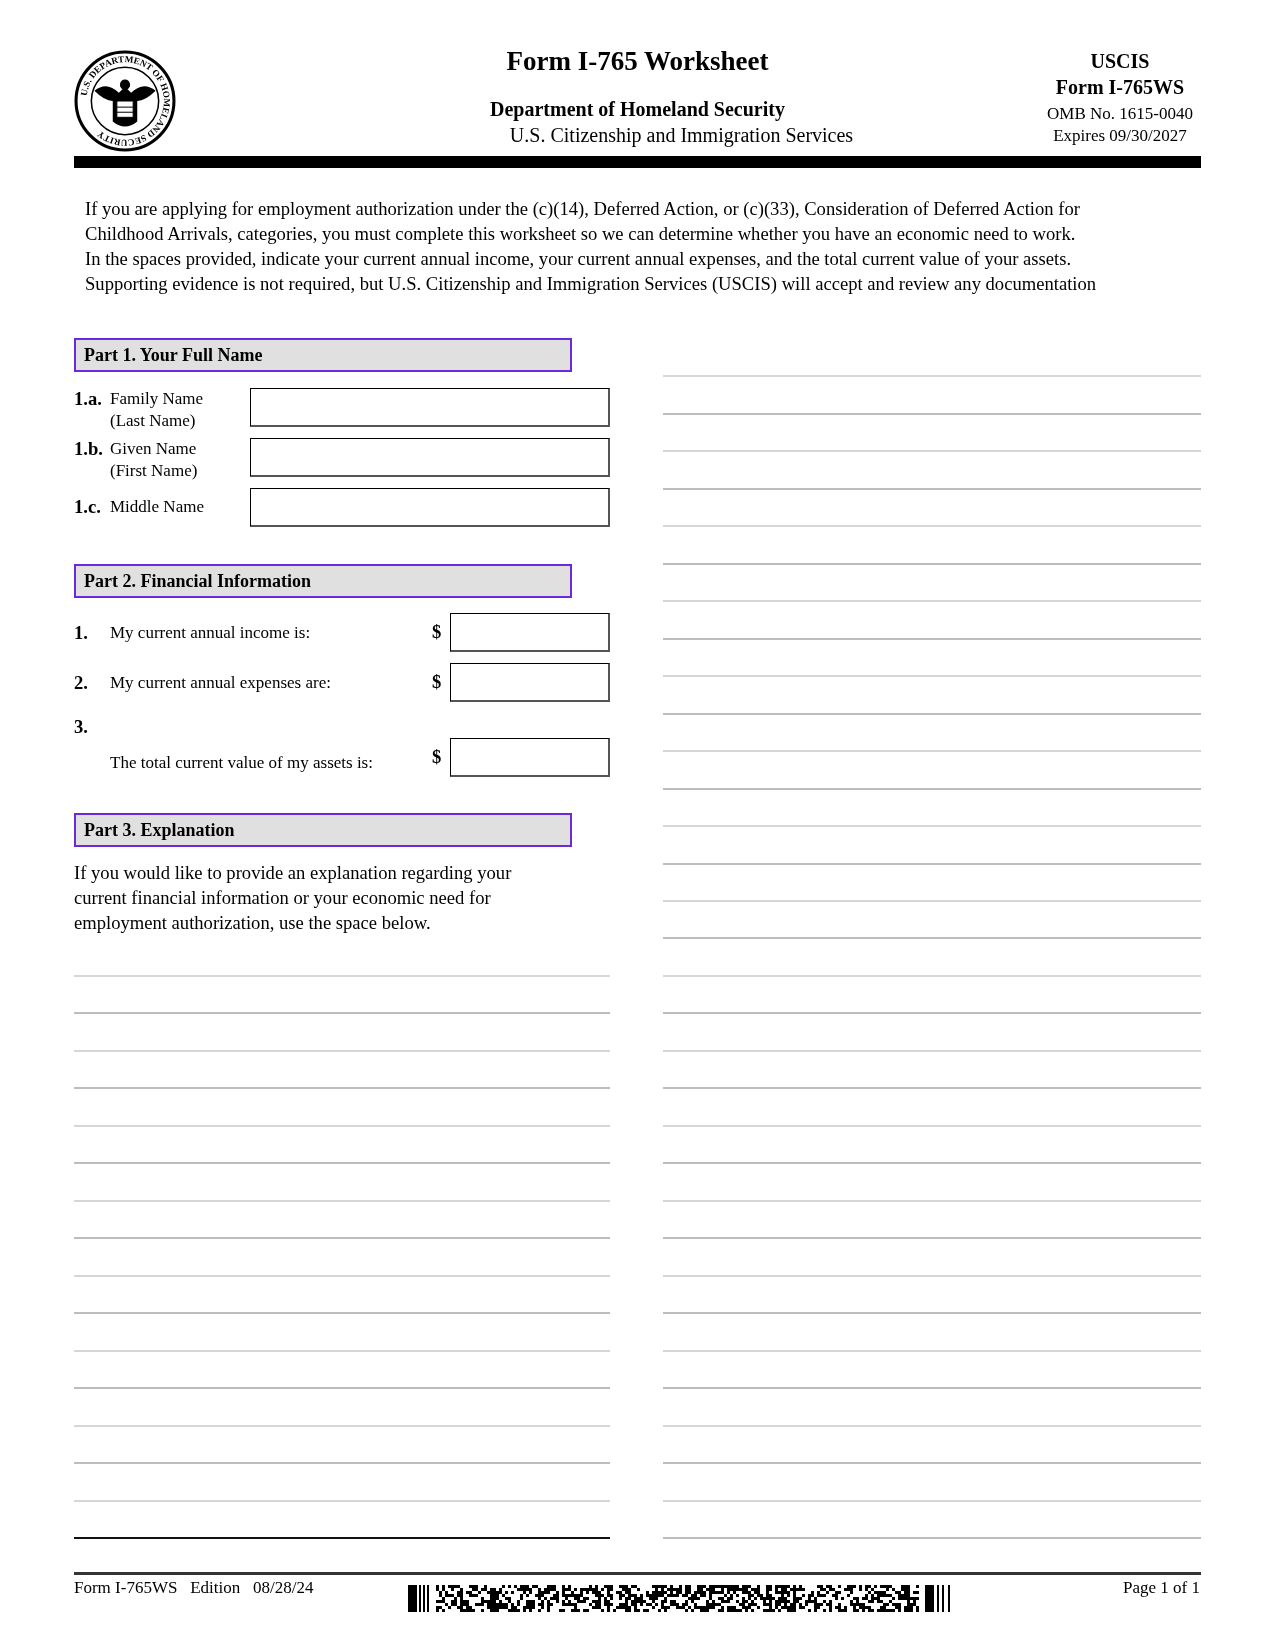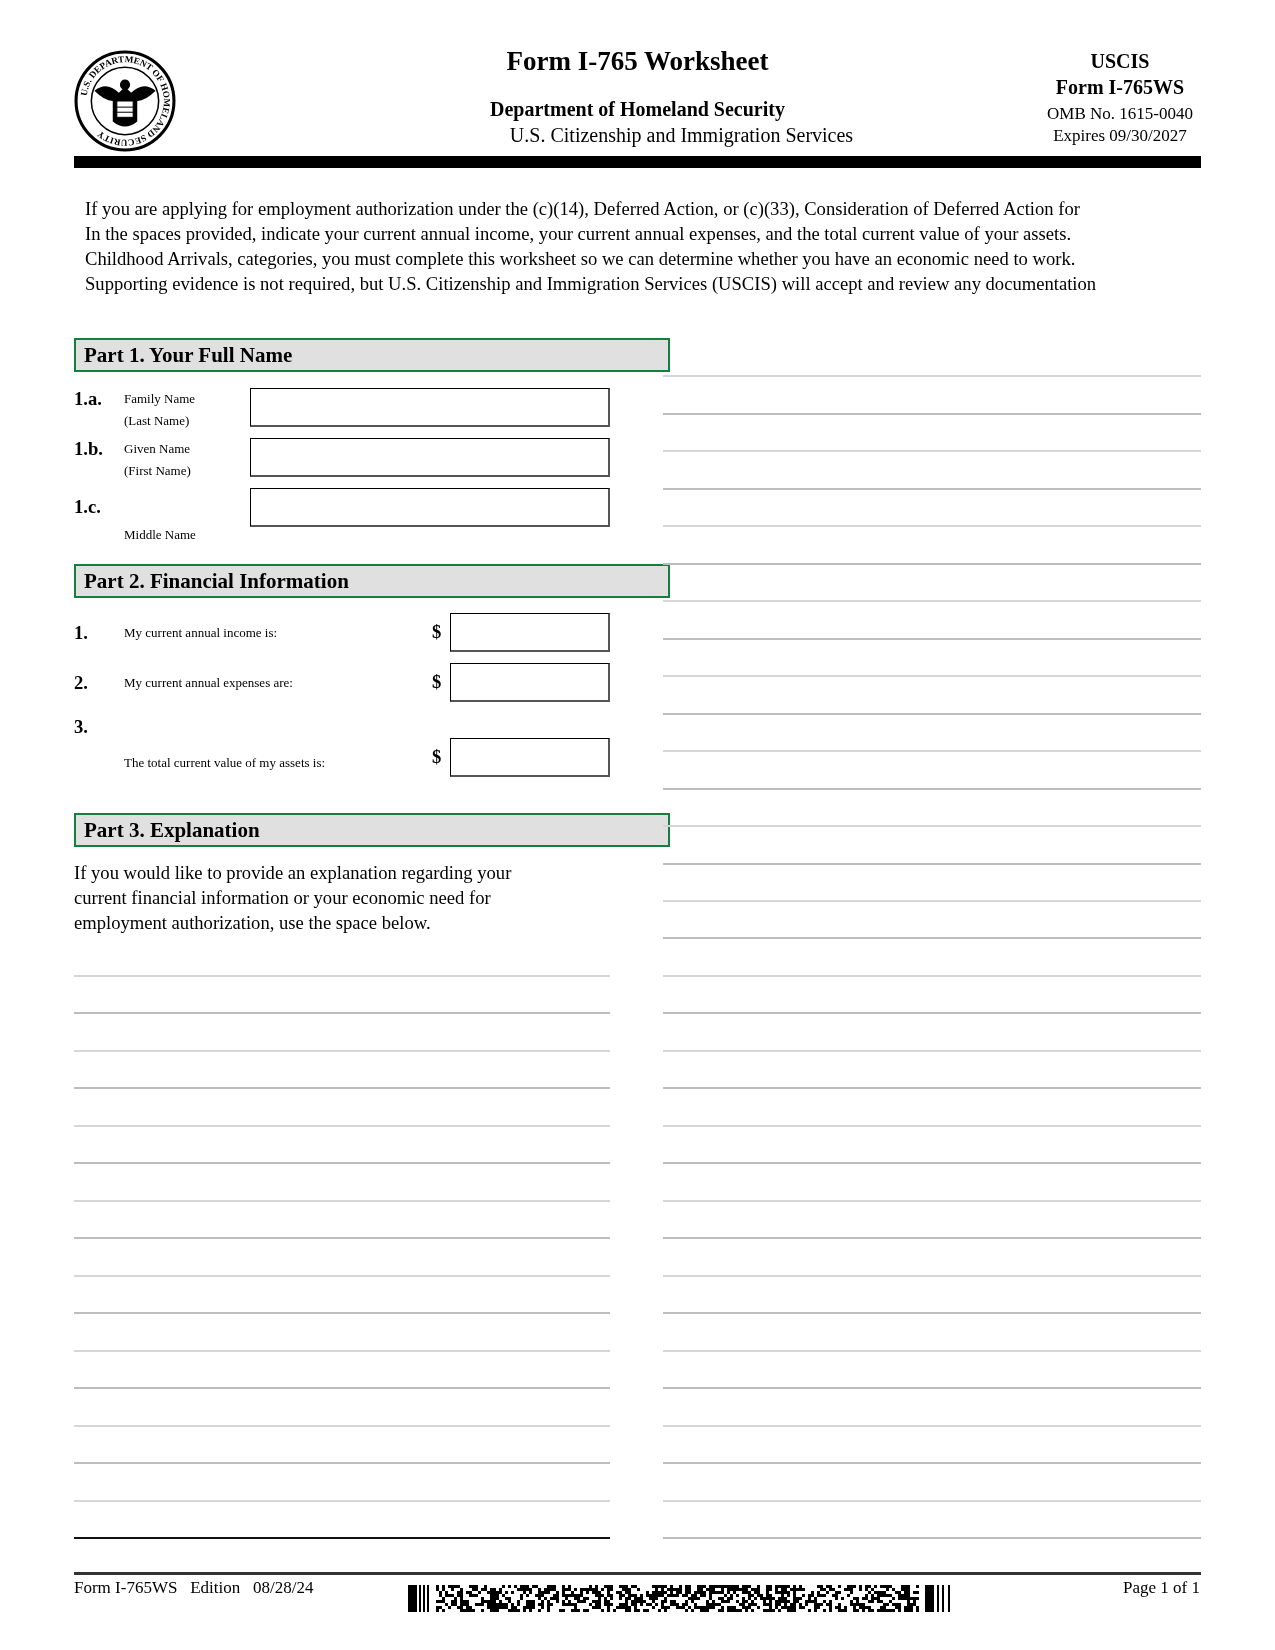--- a/index.html
+++ b/index.html
@@ -14,25 +14,25 @@
   #agency { left: 0; width: 1275px; top: 124px; text-align: center; font-size: 20px; margin-left: 44px; }
   #r-agency { left: 1020px; width: 200px; top: 50px; text-align: center; font-size: 20px; font-weight: bold; }
   #r-form { left: 1020px; width: 200px; top: 76px; text-align: center; font-size: 20px; font-weight: bold; }
   #r-omb { left: 1020px; width: 200px; top: 104px; text-align: center; font-size: 17px; }
   #r-exp { left: 1020px; width: 200px; top: 126px; text-align: center; font-size: 17px; }
   #header-bar { left: 74px; top: 156px; width: 1127px; height: 12px; background: #000; }
 
   #intro { left: 85px; top: 196px; width: 1140px; font-size: 18.6px; line-height: 25px; }
   #intro div { white-space: nowrap; }
 
-  .part-header { position: absolute; left: 74px; width: 596px; height: 34px; background: #e0e0e0;
-                 border: 2px solid #15803d; box-sizing: border-box; font-weight: bold; font-size: 21px;
+  .part-header { position: absolute; left: 74px; width: 498px; height: 34px; background: #e0e0e0;
+                 border: 2px solid #6d28d9; box-sizing: border-box; font-weight: bold; font-size: 18px;
                  padding-left: 8px; line-height: 31px; }
   .lbl-num { position: absolute; left: 74px; font-weight: bold; font-size: 18.6px; }
-  .lbl-txt { position: absolute; left: 124px; font-size: 13px; line-height: 22px; }
+  .lbl-txt { position: absolute; left: 110px; font-size: 17px; line-height: 22px; }
   .field { position: absolute; border: 1px solid #000; border-bottom: 2px solid #555; border-right: 2px solid #555;
            box-sizing: border-box; background: #fff; }
   .dollar { position: absolute; font-weight: bold; font-size: 18.6px; }
 
   #expl-text { left: 74px; top: 860px; width: 520px; font-size: 18.6px; line-height: 25px; }
   #expl-text div { white-space: nowrap; }
 
   .rule { position: absolute; height: 2px; background: #d6d6d6; }
   .rule.dark { background: #111; }
   .rule.mid { background: #bdbdbd; }
@@ -63,43 +63,43 @@
 <div id="dept" class="abs">Department of Homeland Security</div>
 <div id="agency" class="abs">U.S. Citizenship and Immigration Services</div>
 <div id="r-agency" class="abs">USCIS</div>
 <div id="r-form" class="abs">Form I-765WS</div>
 <div id="r-omb" class="abs">OMB No. 1615-0040</div>
 <div id="r-exp" class="abs">Expires 09/30/2027</div>
 <div id="header-bar" class="abs"></div>
 
 <div id="intro" class="abs">
   <div>If you are applying for employment authorization under the (c)(14), Deferred Action, or (c)(33), Consideration of Deferred Action for</div>
+  <div>Childhood Arrivals, categories, you must complete this worksheet so we can determine whether you have an economic need to work.</div>
   <div>In the spaces provided, indicate your current annual income, your current annual expenses, and the total current value of your assets.</div>
-  <div>Childhood Arrivals, categories, you must complete this worksheet so we can determine whether you have an economic need to work.</div>
   <div>Supporting evidence is not required, but U.S. Citizenship and Immigration Services (USCIS) will accept and review any documentation</div>
 </div>
 
 <div class="part-header" style="top:338px;">Part 1.  Your Full Name</div>
 
 <div class="lbl-num" style="top:388px;">1.a.</div>
 <div class="lbl-txt" style="top:388px;">
   <div>Family Name</div>
   <div>(Last Name)</div>
 </div>
 <input class="field" style="left: 250px; top: 388px; width: 360px; height: 39px;" value="">
 
 <div class="lbl-num" style="top:438px;">1.b.</div>
 <div class="lbl-txt" style="top:438px;">
   <div>Given Name</div>
   <div>(First Name)</div>
 </div>
 <input class="field" style="left: 250px; top: 438px; width: 360px; height: 39px;" value="">
 
 <div class="lbl-num" style="top:496px;">1.c.</div>
-<div class="lbl-txt" style="top:496px;margin-top:28px;">Middle Name</div>
+<div class="lbl-txt" style="top:496px;">Middle Name</div>
 <input class="field" style="left: 250px; top: 488px; width: 360px; height: 39px;" value="">
 
 <div class="part-header" style="top:564px;">Part 2.  Financial Information</div>
 
 <div class="lbl-num" style="top:622px;">1.</div>
 <div class="lbl-txt" style="top:622px;">My current annual income is:</div>
 <div class="dollar" style="left:432px;top:621px;">$</div>
 <input class="field" style="left: 450px; top: 613px; width: 160px; height: 39px;" value="">
 
 <div class="lbl-num" style="top:672px;">2.</div>

